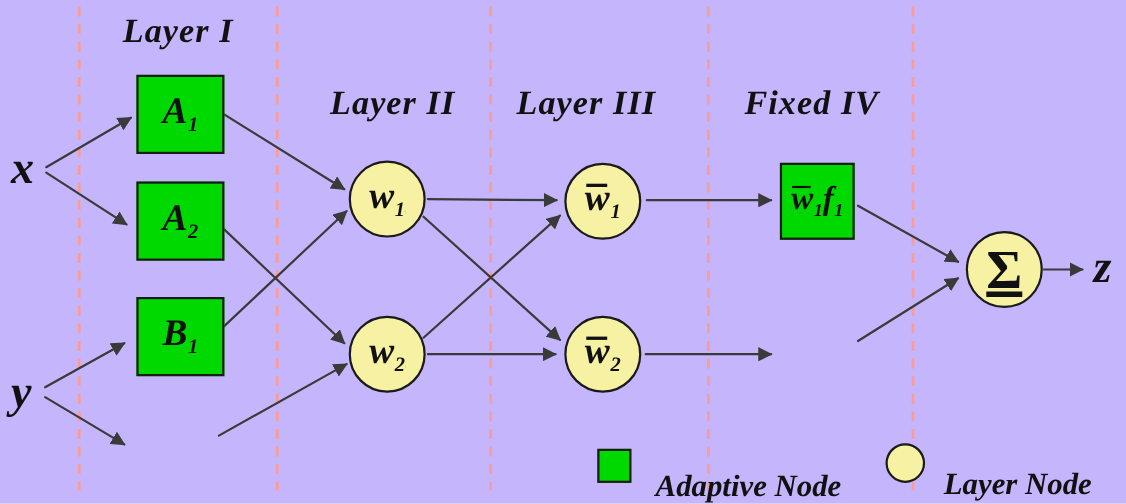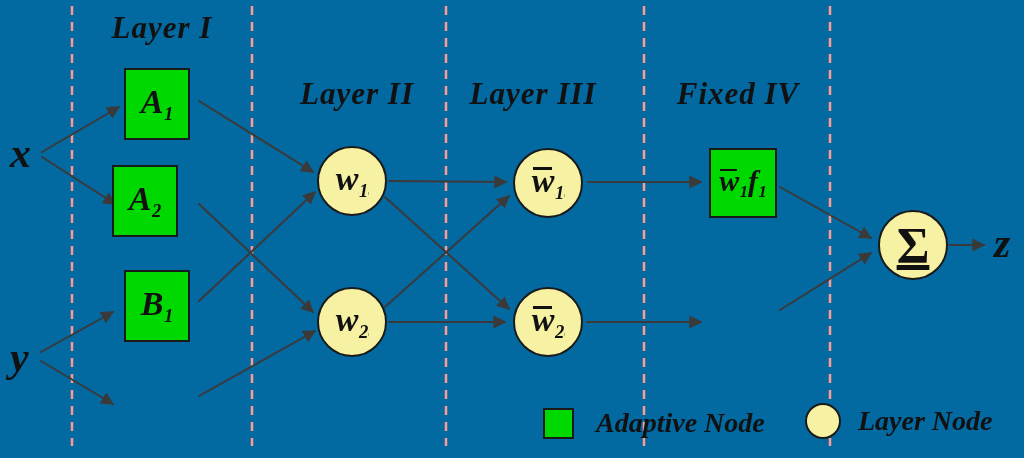--- a/index.html
+++ b/index.html
@@ -4,39 +4,39 @@
 <style>
   :root{
     --adaptive-node:#00d900;
     --fixed-node:#f6f1a3;
     --layer-divider:#fc9b94;
     --connector:#3a3a3a;
     --node-border:#1a1a1a;
   }
   html,body{margin:0;padding:0;background:#ffffff;}
   .canvas{
-    position:relative;width:1024px;height:458px;background:#0369a1;
+    position:relative;width:1024px;height:458px;background:#c4b5fd;
     font-family:"Liberation Serif","DejaVu Serif",serif;overflow:hidden;
   }
   .wires{position:absolute;left:0;top:0;}
   .layer-title{
     position:absolute;transform:translateX(-50%);
     font-size:31px;font-weight:bold;font-style:italic;color:#111;
     white-space:nowrap;letter-spacing:1px;
   }
   .io-label{
     position:absolute;font-size:42px;font-style:italic;font-weight:600;color:#111;
     line-height:1;
   }
   .node{
     position:absolute;display:flex;align-items:center;justify-content:center;
     box-sizing:border-box;color:#111;
   }
   .sq{
-    width:66px;height:72px;background:var(--adaptive-node);
+    width:80px;height:72px;background:var(--adaptive-node);
     border:2.5px solid var(--node-border);
   }
   .sq-sm{
     width:68px;height:70px;background:var(--adaptive-node);
     border:2.5px solid var(--node-border);
     align-items:center;
   }
   .circ{
     width:70px;height:70px;background:var(--fixed-node);
     border:2.5px solid var(--node-border);border-radius:50%;text-decoration:underline;
@@ -60,20 +60,21 @@
     position:absolute;width:31px;height:31px;background:var(--adaptive-node);
     border:2px solid var(--node-border);box-sizing:border-box;
   }
   .legend-swatch-circ{
     position:absolute;width:36px;height:36px;background:var(--fixed-node);
     border:2.5px solid var(--node-border);border-radius:50%;box-sizing:border-box;
   }
   .legend-text{
     position:absolute;font-size:28px;font-weight:bold;font-style:italic;color:#111;
     white-space:nowrap;
+    margin-top:20px;
   }
 </style>
 </head>
 <body>
 
 <div class="canvas">
 
   <svg class="wires" width="1024" height="458" viewBox="0 0 1024 458">
     <defs>
       <marker id="arr" viewBox="0 0 10 10" refX="9" refY="5" markerWidth="6.5" markerHeight="6.5" orient="auto-start-reverse">
@@ -115,21 +116,21 @@
   <div class="layer-title" style="left:533px;top:76px">Layer III</div>
   <div class="layer-title" style="left:738px;top:76px">Fixed IV</div>
 
   <div class="io-label" style="left:10px;top:132px">x</div>
   <div class="io-label" style="left:10px;top:336px">y</div>
   <div class="io-label" style="left:994px;top:222px">z</div>
 
   <div class="node sq" style="left:124px;top:68px">
     <span class="lab"><span class="base">A</span><sub>1</sub></span>
   </div>
-  <div class="node sq" style="left:112px;top:165px">
+  <div class="node sq" style="left:124px;top:165px">
     <span class="lab"><span class="base">A</span><sub>2</sub></span>
   </div>
   <div class="node sq" style="left:124px;top:270px">
     <span class="lab"><span class="base">B</span><sub>1</sub></span>
   </div>
 
   <div class="node circ" style="left:317px;top:146px">
     <span class="lab"><span class="base">w</span><sub>1</sub></span>
   </div>
   <div class="node circ" style="left:317px;top:287px">

